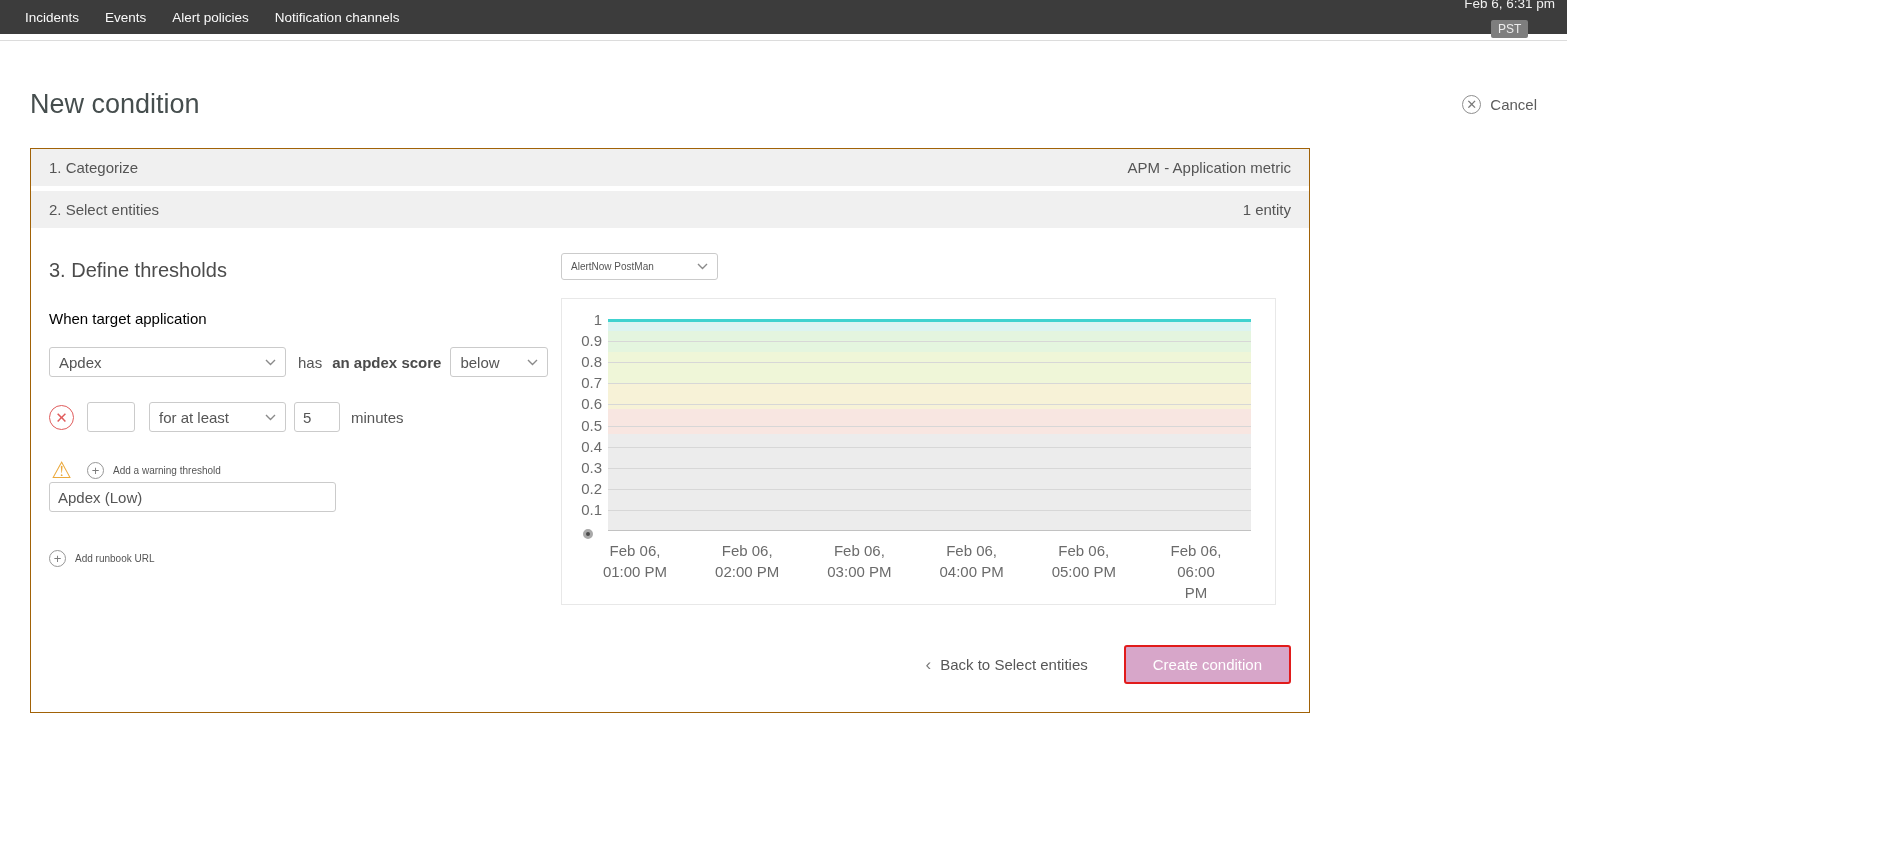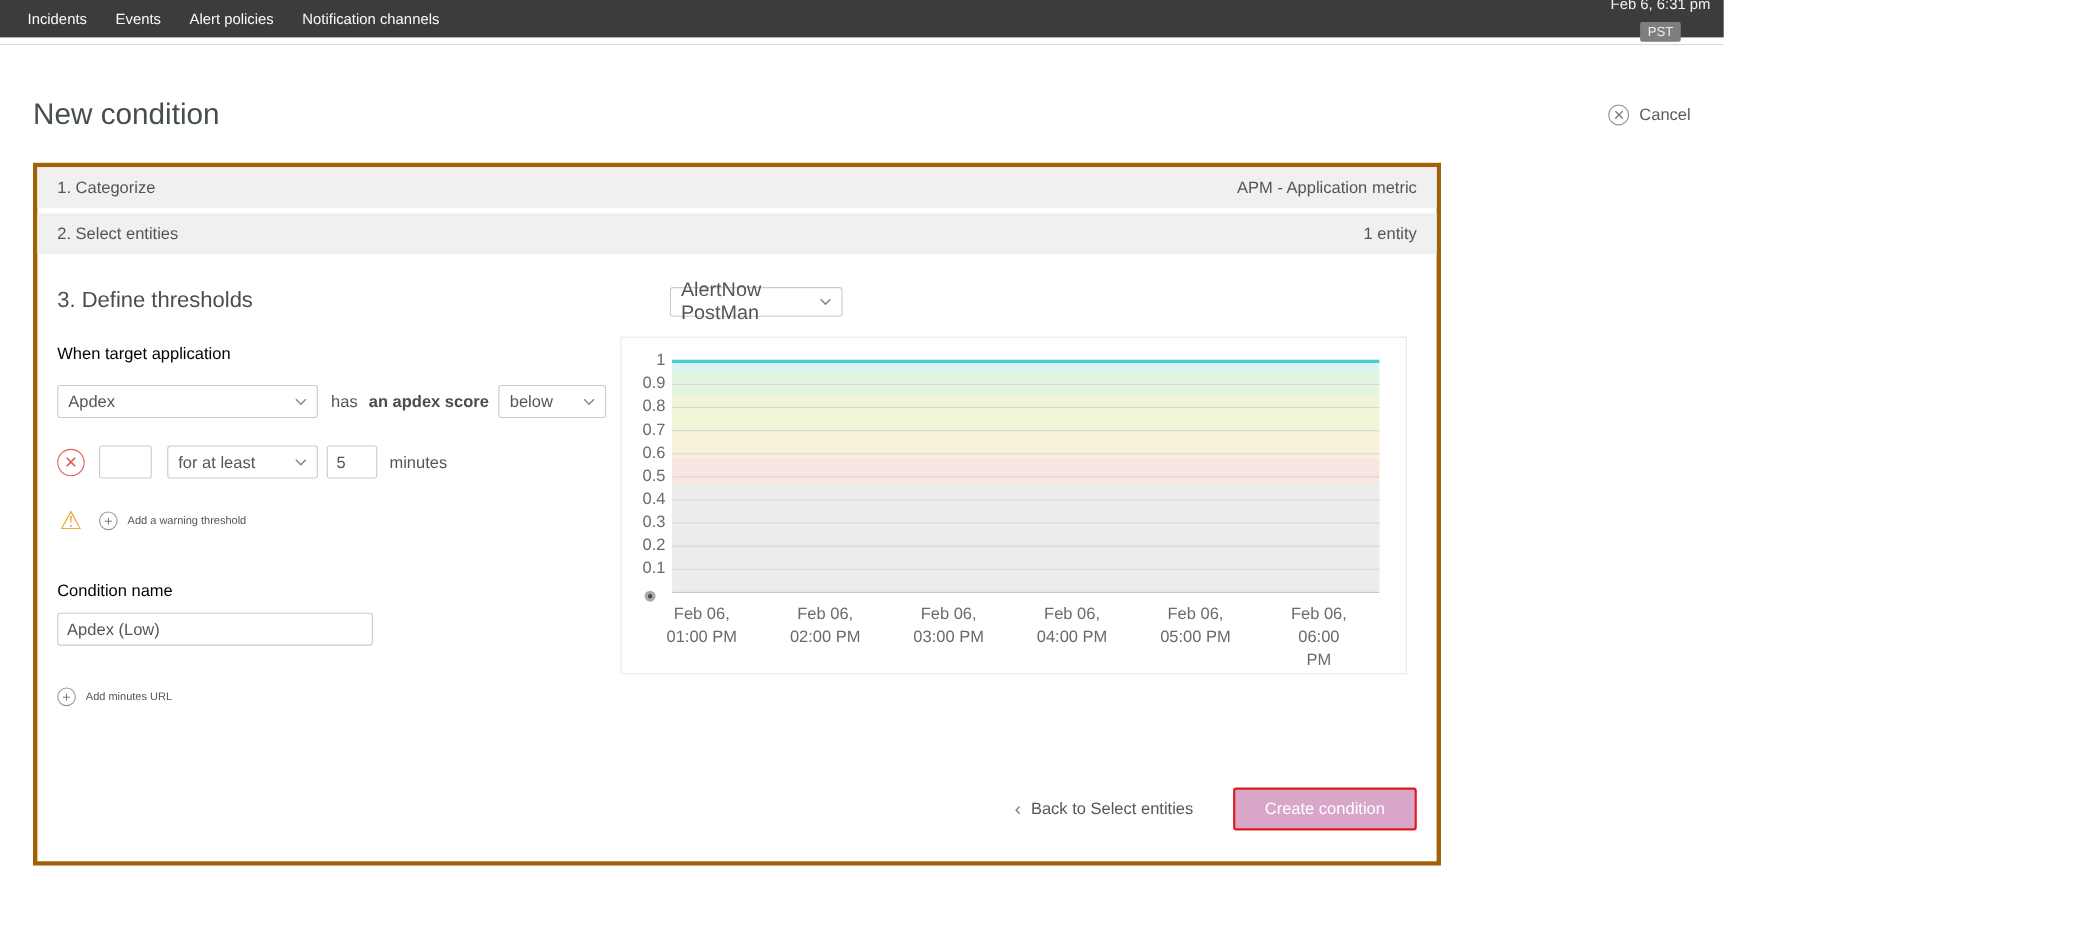--- a/index.html
+++ b/index.html
@@ -51,21 +51,21 @@
   h1 { font-size: 27px; font-weight: 400; color: #464e4e; margin: 0; }
   .cancel { display: flex; align-items: center; gap: 9px; font-size: 15px; color: #5c5c5c; cursor: pointer; }
   .circle-icon {
     width: 19px; height: 19px;
     border: 1px solid #8f8f8f; border-radius: 50%;
     display: flex; align-items: center; justify-content: center;
     font-size: 13px; color: #7a7a7a; line-height: 1;
   }
 
   
-  .card { border: 4px solid #a16207; margin-top: 28px; width: 1280px; }
+  .card { border: 1px solid #a16207; margin-top: 28px; width: 1280px; }
   .step-row {
     height: 37px;
     background: #f0f0f0;
     display: flex; align-items: center; justify-content: space-between;
     padding: 0 18px;
     font-size: 15px; color: #555;
     margin-bottom: 5px;
     cursor: pointer;
   }
 
@@ -82,21 +82,21 @@
     border: 1px solid #cbcbcb; border-radius: 3px;
     background: #fff;
     padding: 0 9px;
     font-size: 15px; color: #555;
     cursor: pointer;
     gap: 8px;
   }
   .sel-target { width: 237px; }
   .sel-operator { width: 98px; margin-left: 9px; }
   .sel-duration { width: 137px; }
-  .sel-entity { width: 157px; height: 27px; font-size: 18px; margin-left: 45px; }
+  .sel-entity { width: 157px; height: 27px; font-size: 10px; }
 
   input[type="text"] {
     height: 30px;
     border: 1px solid #cbcbcb; border-radius: 3px;
     padding: 0 8px;
     font-size: 15px; color: #555;
     font-family: inherit;
     outline: none;
   }
   .has-label { margin-left: 12px; font-size: 15px; }
@@ -270,26 +270,25 @@
             <input type="text" class="dur-input" value="5" style="">
             <span class="minutes">minutes</span>
           </div>
 
           <div class="row warn-row">
             <span class="warn-icon">⚠</span>
             <span class="plus-icon">+</span>
             <span class="link-text">Add a warning threshold</span>
           </div>
 
-          <div class="lbl cond-label">Condition name</div>
           <input type="text" class="cond-input" value="Apdex (Low)" style="">
 
           <div class="row runbook-row">
             <span class="plus-icon">+</span>
-            <span class="link-text">Add minutes URL</span>
+            <span class="link-text">Add runbook URL</span>
           </div>
         </div>
 
         <div class="right-col">
           <div class="sel-entity-wrap">
             <div class="select sel-entity">
               <span>AlertNow PostMan</span>
               <span>
                 <svg class="chev-svg" width="11" height="7" viewBox="0 0 11 7">
                     <polyline points="1,1 5.5,5.5 10,1" fill="none" stroke="#8a8a8a" stroke-width="1.4"></polyline>

